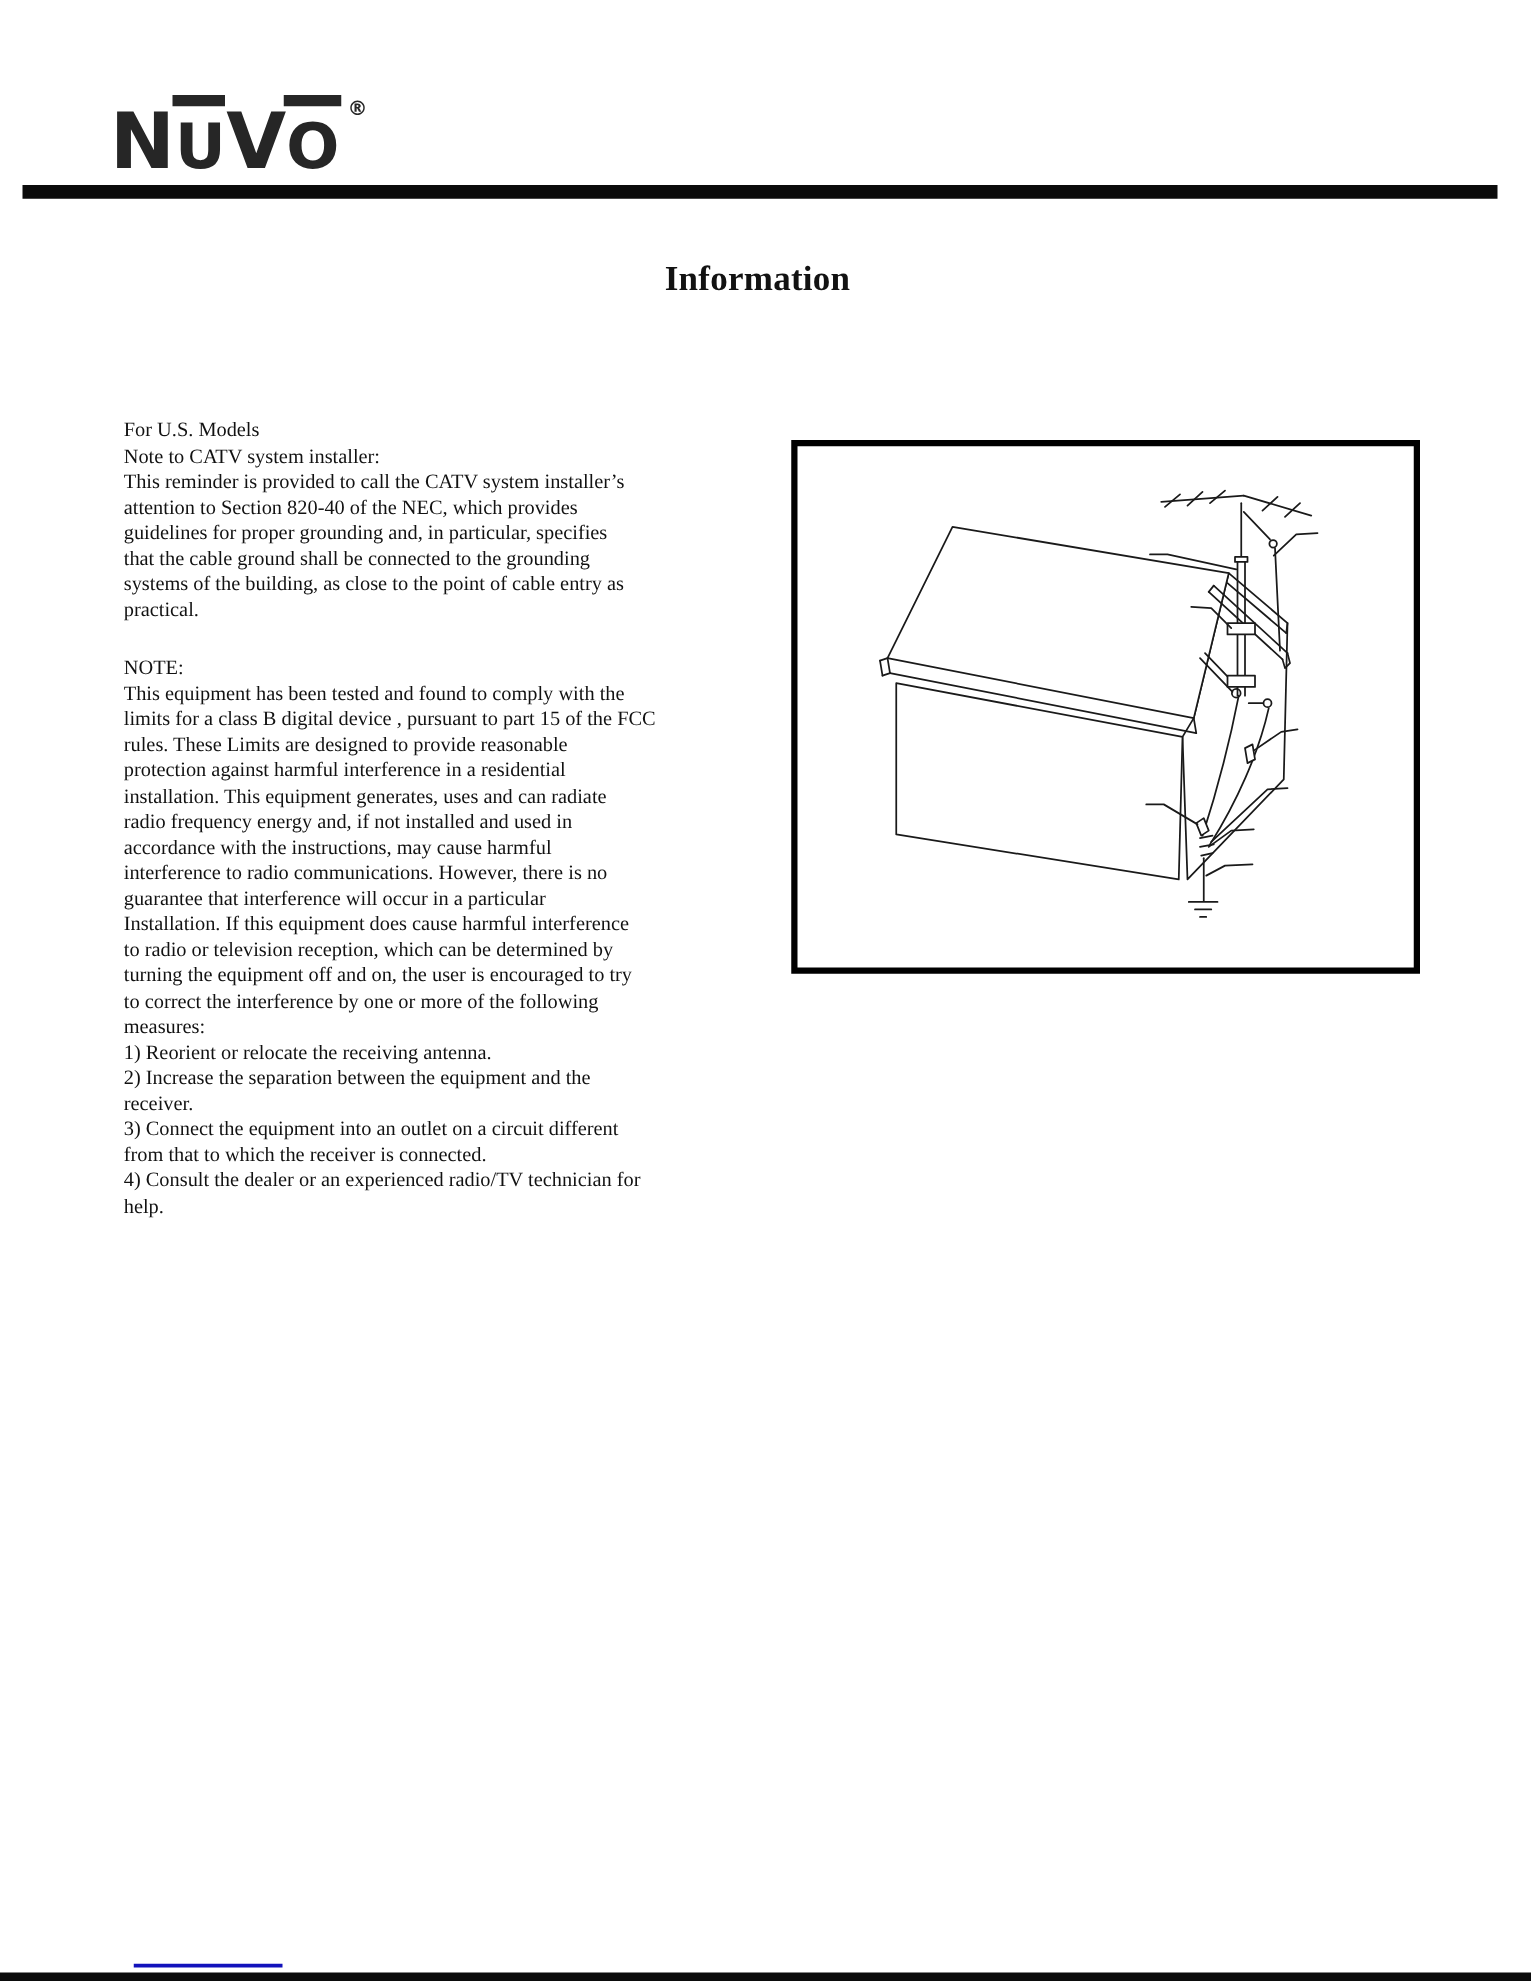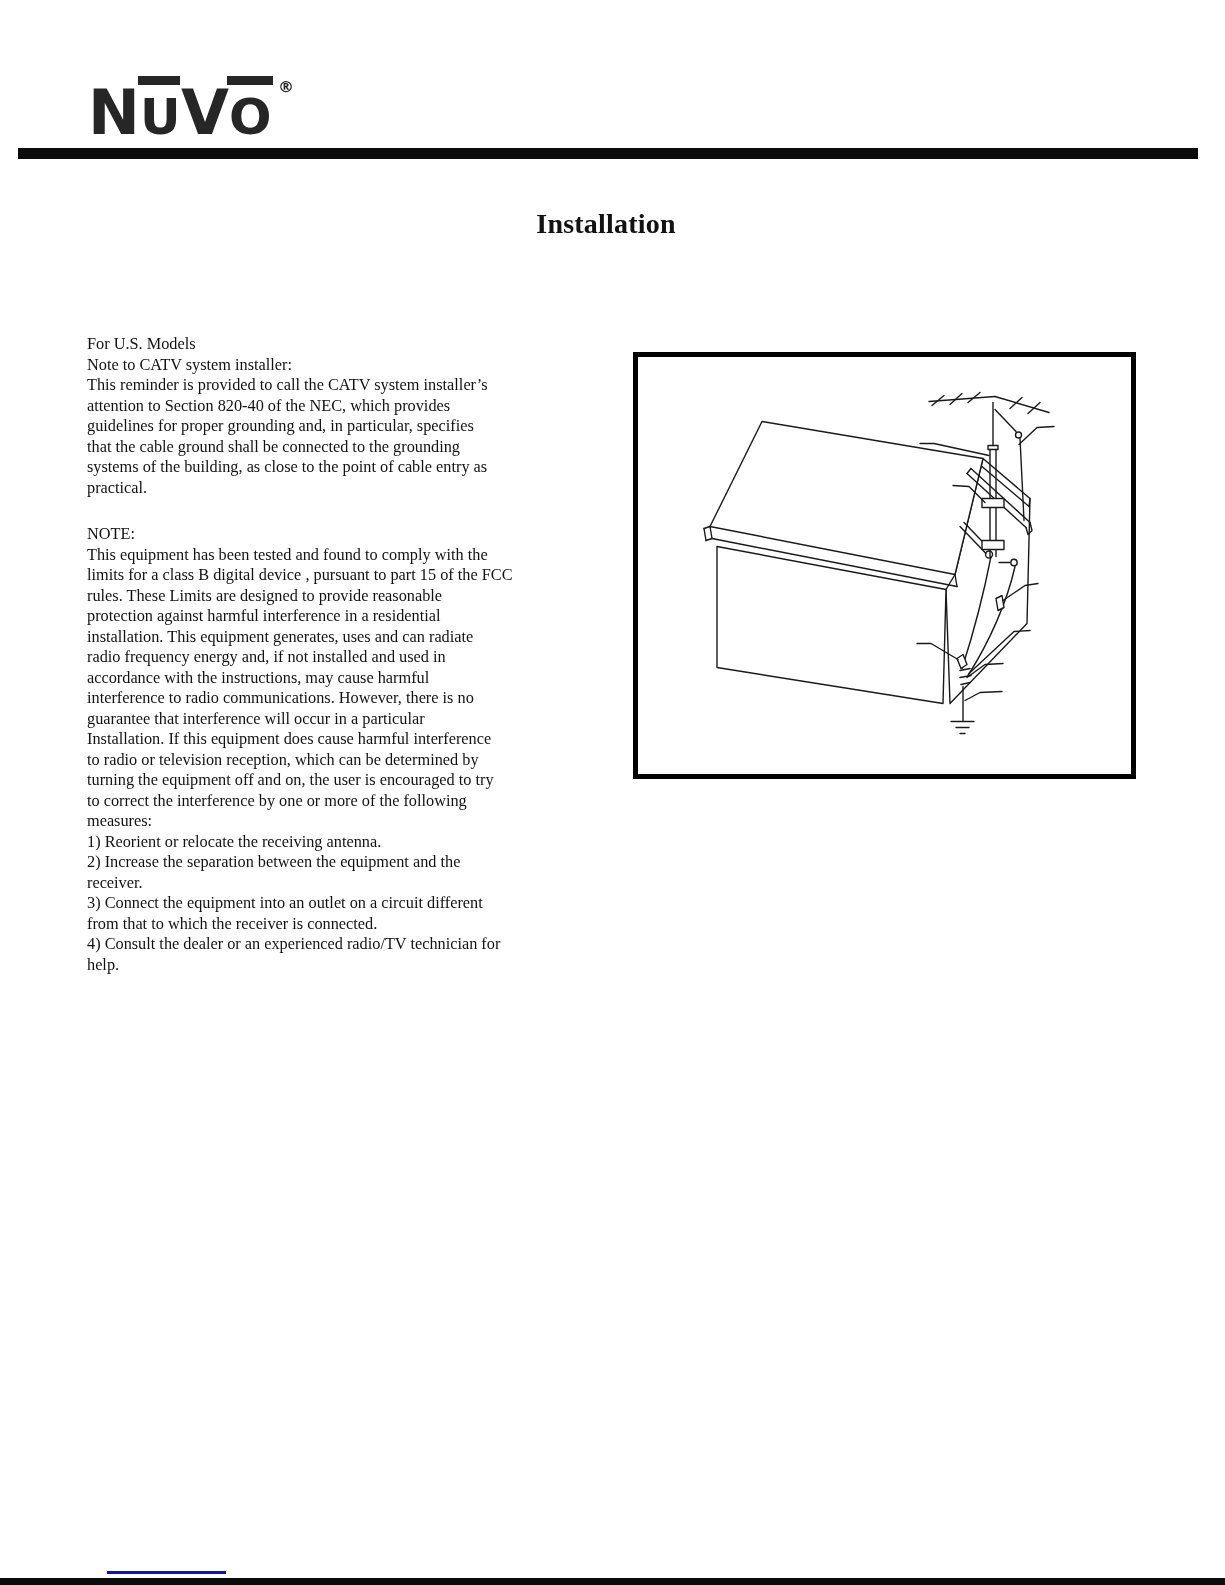--- a/index.html
+++ b/index.html
@@ -8,21 +8,21 @@
   
   .logo{position:absolute;left:88px;top:74px;width:220px;height:70px;}
   
   .rule-top{position:absolute;left:18px;top:148px;width:1180px;height:11px;background:#0b0b0b;}
   
   .title{position:absolute;left:0;top:208px;width:1212px;text-align:center;
          font-size:28px;font-weight:bold;letter-spacing:0.2px;}
   
   .col{position:absolute;left:87px;top:334px;width:527px;
        font-size:16.3px;line-height:20.5px;}
-  .col p{margin:0 0 26px 0;white-space:pre-line;}
+  .col p{margin:0 0 26px 12px;white-space:pre-line;}
   
   .figure{position:absolute;left:633px;top:352px;width:493px;height:417px;
           border:5px solid #000;background:#fff;}
   .figure svg{display:block;}
   
   .blue-line{position:absolute;left:107px;top:1571px;width:119px;height:3px;background:#1212bb;}
   .rule-bottom{position:absolute;left:0;top:1578px;width:1225px;height:7px;background:#0b0b0b;}
 </style>
 </head>
 <body>
@@ -38,21 +38,21 @@
         <text x="141" y="60" font-size="50">O</text>
         <rect x="50" y="2" width="42" height="9"></rect>
         <rect x="139" y="2" width="46" height="9"></rect>
         <text x="190" y="18" font-size="16">®</text>
       </g>
     </svg>
   </div>
 
   <div class="rule-top"></div>
 
-  <div class="title">Installation</div>
+  <div class="title">Information</div>
 
   <div class="col">
     <p>For U.S. Models
 Note to CATV system installer:
 This reminder is provided to call the CATV system installer’s
 attention to Section 820-40 of the NEC, which provides
 guidelines for proper grounding and, in particular, specifies
 that the cable ground shall be connected to the grounding
 systems of the building, as close to the point of cable entry as
 practical.</p>

